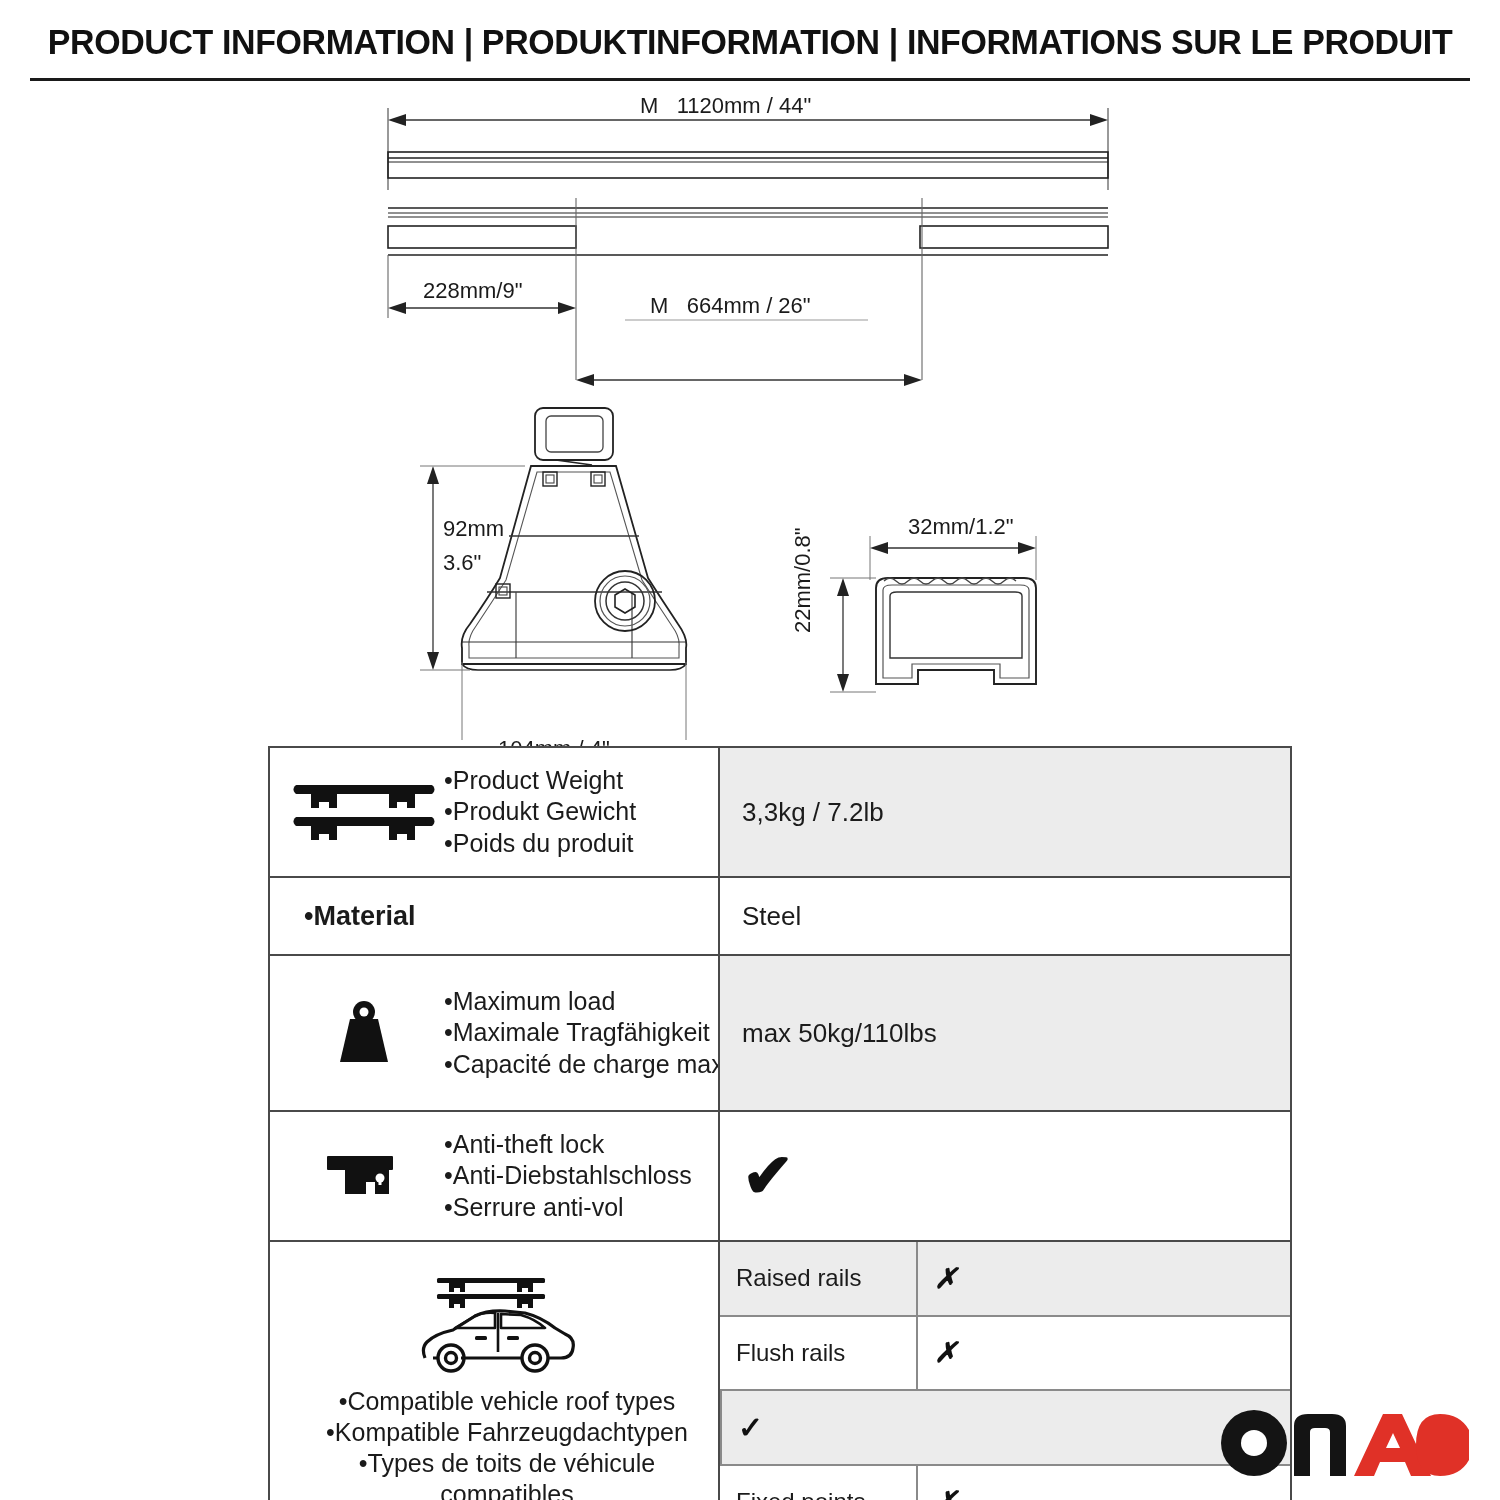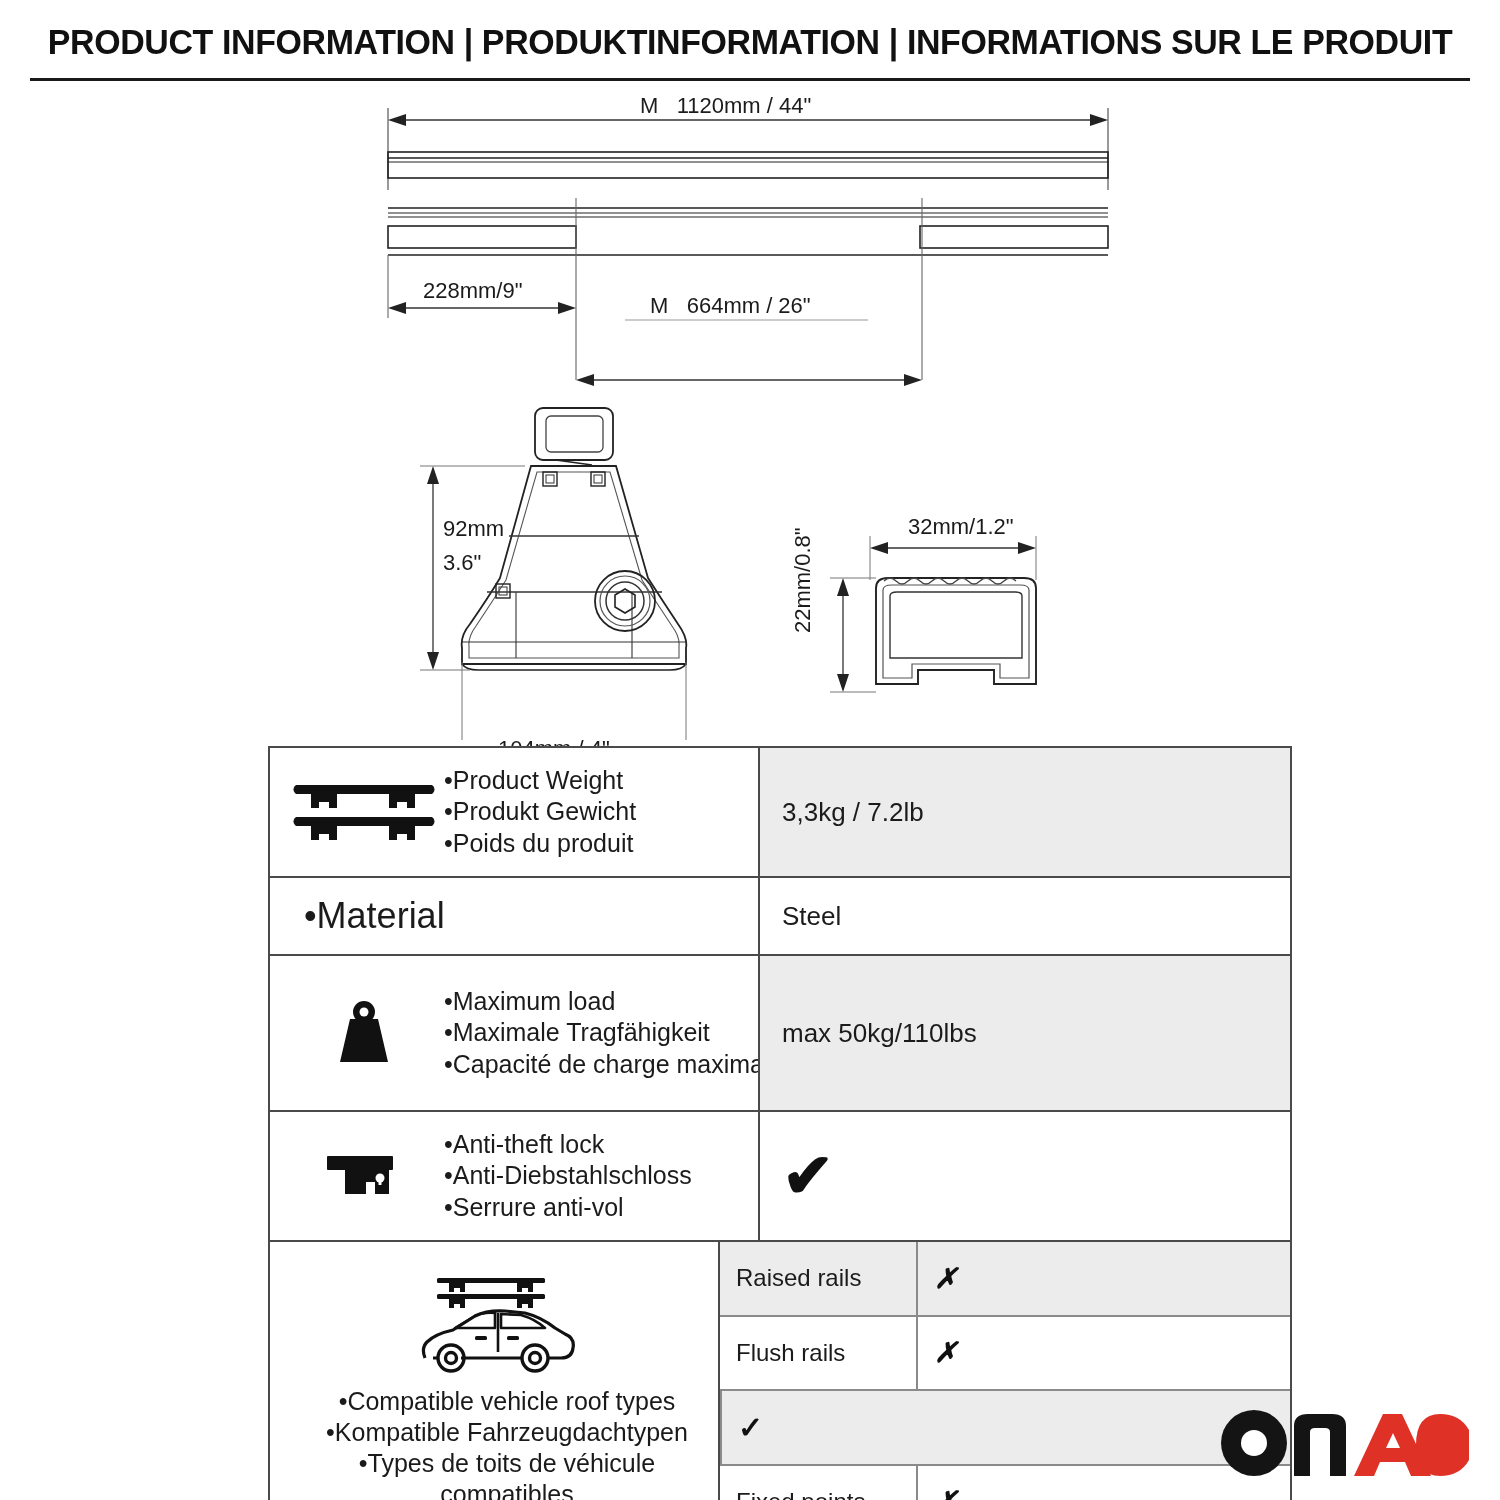--- a/index.html
+++ b/index.html
@@ -85,21 +85,20 @@
   }
   .spec-right {
     flex: 1;
     box-sizing: border-box;
     border-left: 2px solid #4a4a4a;
     display: flex;
     align-items: center;
     padding-left: 22px;
     font-size: 26px;
     color: #1b1b1b;
-    margin-left: 40px;
   }
   .spec-right.shaded { background: #ececec; }
 
   .icon-cell {
     width: 160px;
     flex: 0 0 160px;
     display: flex;
     align-items: center;
     justify-content: center;
   }
@@ -113,21 +112,21 @@
     font-size: 25px;
     line-height: 1.26;
     color: #1b1b1b;
     white-space: nowrap;
   }
 
   
   #row-weight { height: 130px; }
   #row-material { height: 78px; }
   #row-material .spec-left { padding-left: 34px; }
-  #row-material .labels .ln { font-size: 36px; }
+  #row-material .labels .ln { font-size: 27px; font-weight: bold; }
   #row-maxload { height: 156px; }
   #row-lock { height: 130px; }
   #row-roof { min-height: 296px; }
 
   
   #row-roof .spec-left {
     flex-direction: column;
     align-items: center;
     justify-content: center;
     padding: 10px 10px 10px 10px;

